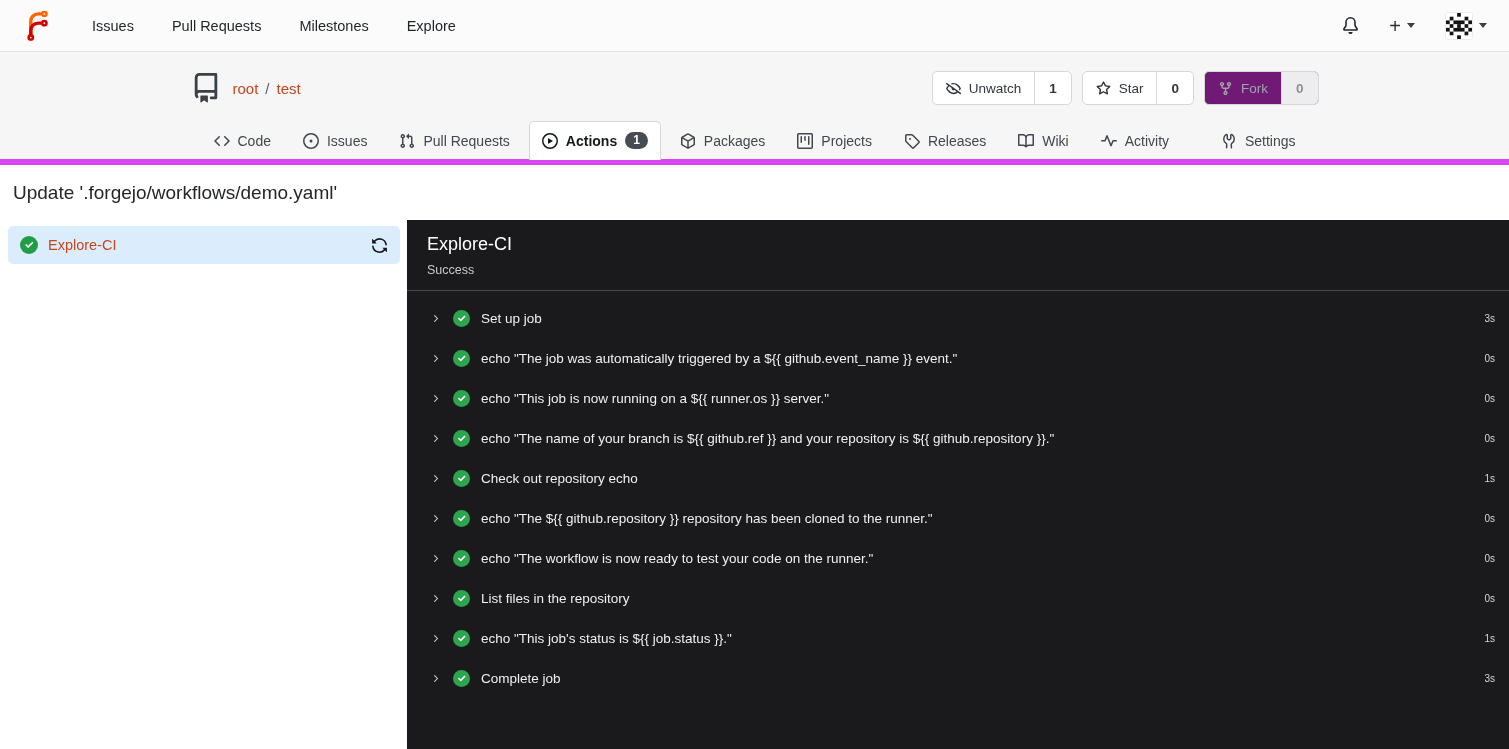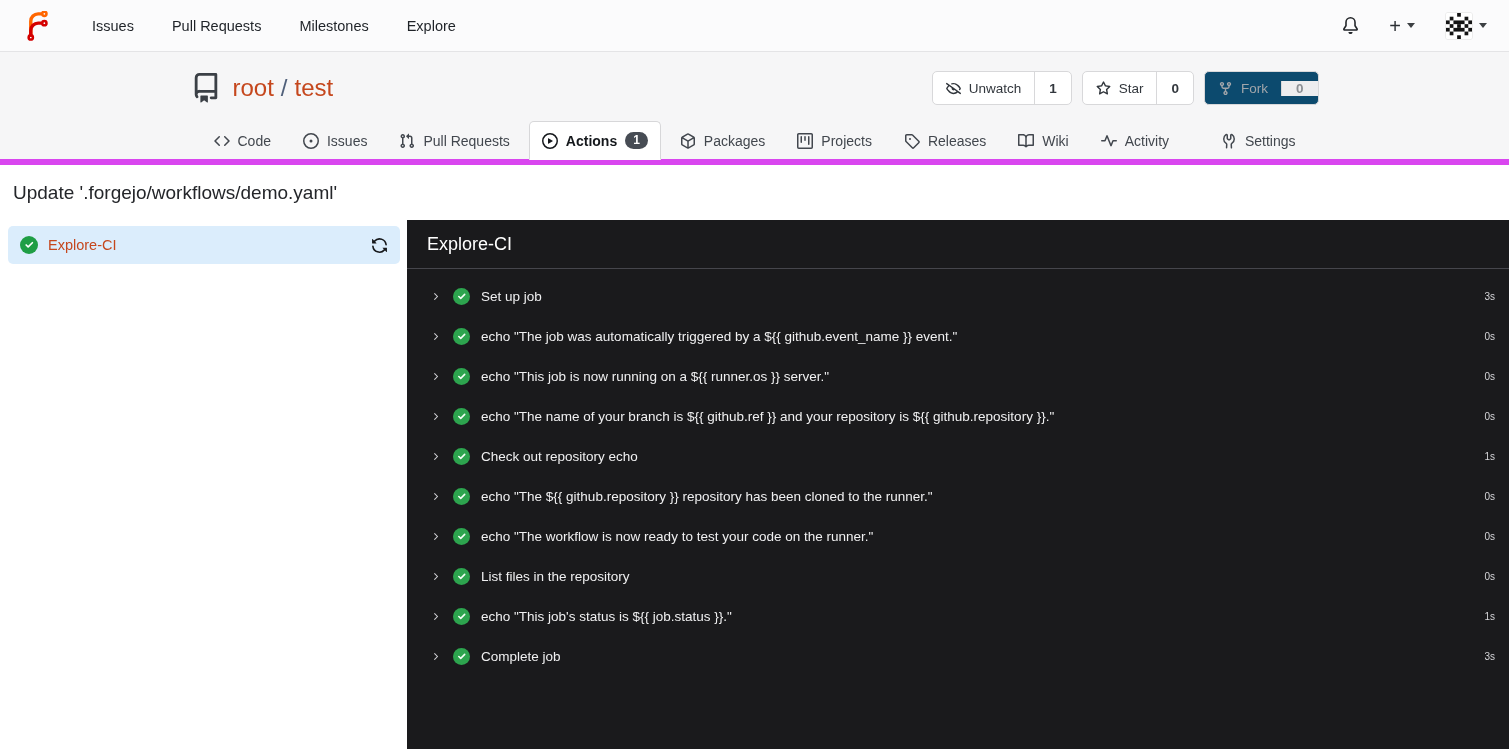--- a/index.html
+++ b/index.html
@@ -17,28 +17,28 @@
   .nav-icon-btn { display:flex; align-items:center; gap:6px; color:#23262a; cursor:pointer; }
   .caret { width:0; height:0; border-left:4.5px solid transparent; border-right:4.5px solid transparent; border-top:5px solid #3c4043; }
   .plus-glyph { font-size:20px; line-height:1; color:#2b2f33; }
   .avatar { width:28px; height:28px; border-radius:3px; background:#fff; border:1px solid #ececec; }
 
   
   .repo-header { background:#f6f6f7; }
   .rh-container { width:1128px; margin:0 auto; padding:0 10px; }
   .repo-title-row { display:flex; align-items:center; padding:19px 0 16px; }
   .repo-icon { color:#3b4046; margin-right:12px; }
-  .repo-name { font-size:24px; display:flex; align-items:flex-end; gap:7px; }
+  .repo-name { font-size:15px; display:flex; align-items:flex-end; gap:7px; }
   .repo-name a { color:#c5471d; }
   .repo-name .sep { color:#50607a; }
   .repo-actions { margin-left:auto; display:flex; gap:10px; }
   .btn-group { display:flex; align-items:stretch; height:34px; border:1px solid #d8d8da; border-radius:5px; background:#fff; overflow:hidden; font-size:13.5px; color:#32373d; }
   .btn-main { display:flex; align-items:center; gap:8px; padding:0 13px; cursor:pointer; }
   .btn-count { display:flex; align-items:center; padding:0 14px; border-left:1px solid #d8d8da; font-weight:600; cursor:pointer; }
-  .btn-group.disabled { color:#a1a5aa; background:#0c4a6e;align-items:center; }
+  .btn-group.disabled { color:#a1a5aa; background:#701a75; }
   .btn-group.disabled .btn-count { background:#ededef; color:#8b8f94; }
 
   
   .tabbar-wrap { border-bottom:6px solid #d946ef; }
   .tabbar { width:1128px; margin:0 auto; padding:0 10px; display:flex; gap:6px; align-items:flex-end; }
   .tab { display:flex; align-items:center; gap:8px; padding:10px 12px; font-size:14px; color:#42474e; margin-bottom:-1px; cursor:pointer; border:1px solid transparent; }
   .tab.active { background:#fff; border-color:#d7d7d9; border-bottom-color:#fff; border-radius:5px 5px 0 0; color:#15181c; font-weight:700; }
   .tab-settings { margin-left:auto; }
   .tab-badge { background:#474c54; color:#fff; font-size:12px; font-weight:600; border-radius:9px; padding:2px 8px; line-height:1.1; }
 
@@ -243,20 +243,21 @@
           <svg width="17" height="17" viewBox="0 0 16 16" fill="currentColor">
               <path d="M1.705 8.005a.75.75 0 0 1 .834.656 5.5 5.5 0 0 0 9.592 2.97l-1.204-1.204a.25.25 0 0 1 .177-.427h3.646a.25.25 0 0 1 .25.25v3.646a.25.25 0 0 1-.427.177l-1.38-1.38A7.002 7.002 0 0 1 1.05 8.84a.75.75 0 0 1 .656-.834ZM8 2.5a5.487 5.487 0 0 0-4.131 1.869l1.204 1.204A.25.25 0 0 1 4.896 6H1.25A.25.25 0 0 1 1 5.75V2.104a.25.25 0 0 1 .427-.177l1.38 1.38A7.002 7.002 0 0 1 14.95 7.16a.75.75 0 0 1-1.49.178A5.5 5.5 0 0 0 8 2.5Z"></path>
             </svg>
         </span>
       </div>
     </div>
 
     <section class="panel">
       <div class="panel-header">
         <div class="panel-title">Explore-CI</div>
+        <div class="panel-status">Success</div>
       </div>
       <div class="steps" id="steps-list">
   <div class="step-row">
     <svg class="step-chevron" width="11" height="11" viewBox="0 0 16 16" fill="currentColor">
               <path d="M6.22 3.22a.75.75 0 0 1 1.06 0l4.25 4.25a.75.75 0 0 1 0 1.06l-4.25 4.25a.751.751 0 0 1-1.042-.018.751.751 0 0 1-.018-1.042L9.94 8 6.22 4.28a.75.75 0 0 1 0-1.06Z"></path>
             </svg>
     <svg class="step-check" width="17" height="17" viewBox="0 0 16 16">
               <circle cx="8" cy="8" r="8" fill="#2da44e"></circle>
               <path d="M11.53 5.47a.75.75 0 0 1 0 1.06l-3.75 3.75a.75.75 0 0 1-1.06 0l-1.75-1.75a.75.75 0 1 1 1.06-1.06l1.22 1.22 3.22-3.22a.75.75 0 0 1 1.06 0Z" fill="#f2fff5"></path>
             </svg>

